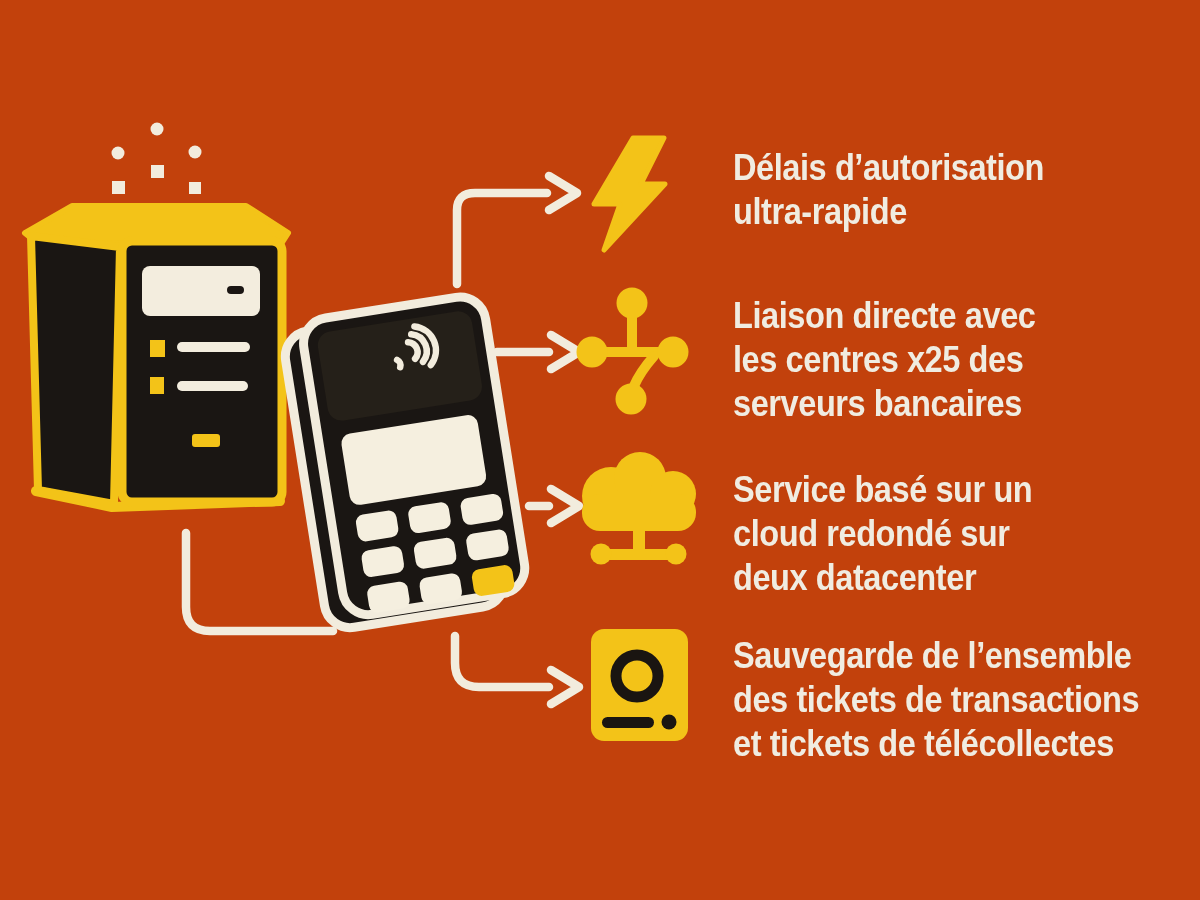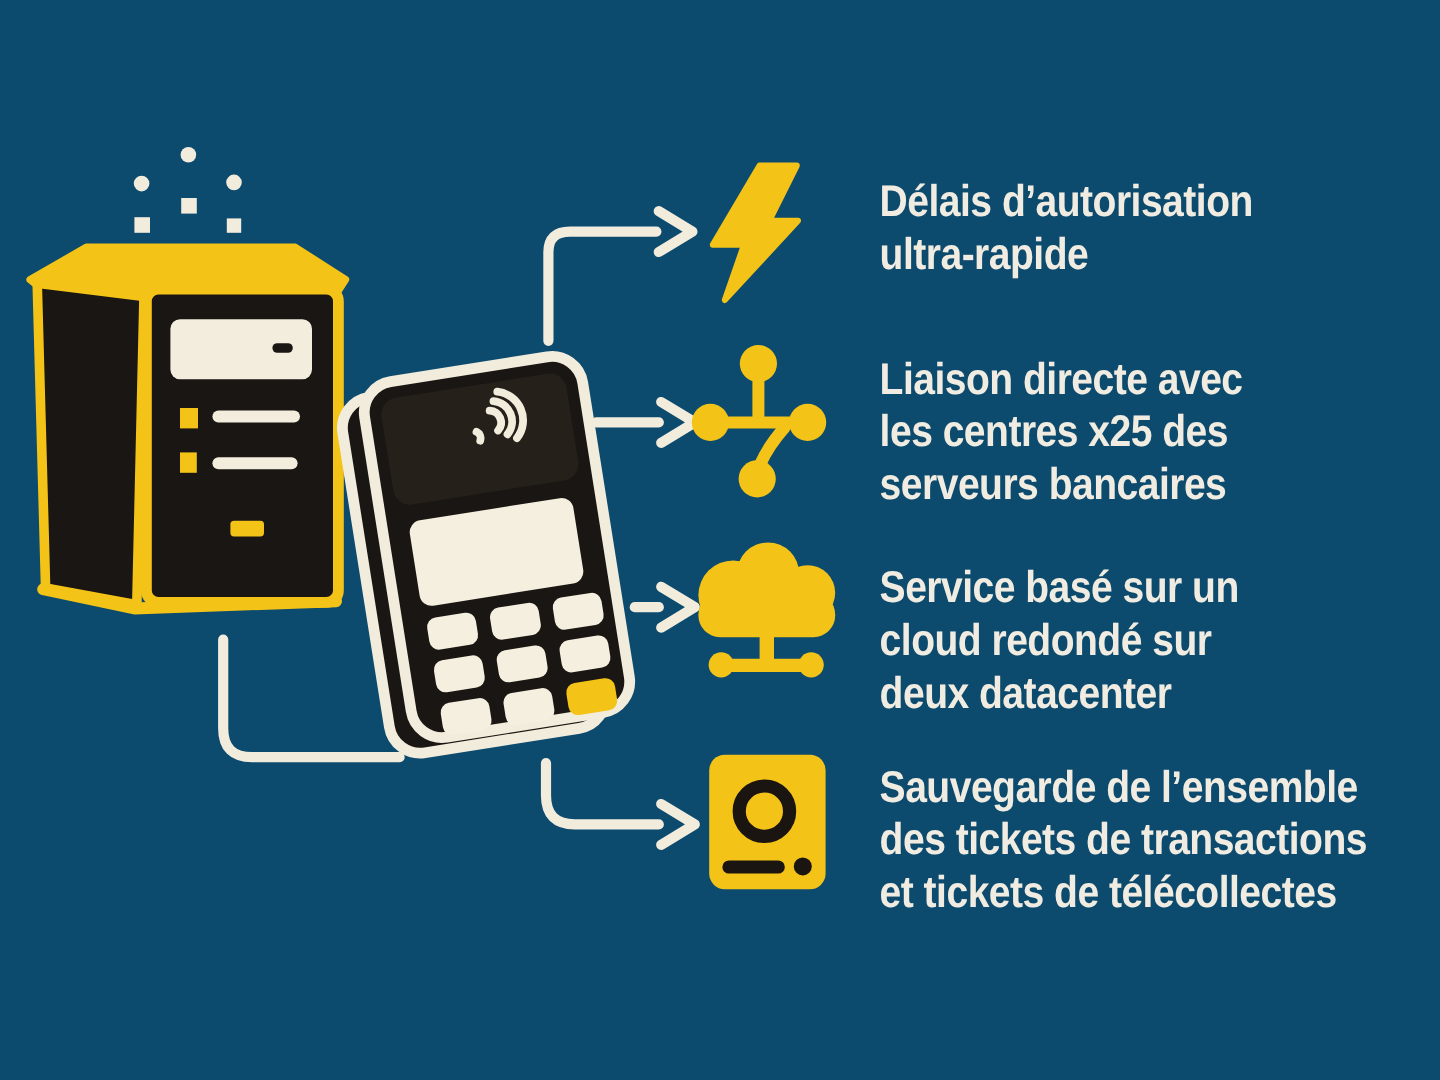--- a/index.html
+++ b/index.html
@@ -1,19 +1,19 @@
 <!DOCTYPE html>
 <html><head>
 <meta charset="utf-8">
 <style>
   html,body{margin:0;padding:0;background:#000;}
   .canvas{
     position:relative;
     width:1200px;height:900px;
-    background:#0c4a6e;
+    background:#c2410c;
     overflow:hidden;
     font-family:"Liberation Sans", sans-serif;
   }
   .canvas svg{position:absolute;left:0;top:0;}
   
   .ln{stroke:#F2ECDD;stroke-width:8.5;fill:none;stroke-linecap:round;stroke-linejoin:round;}
   .yln{stroke:#F3C318;fill:none;stroke-linecap:round;stroke-linejoin:round;}
   .feature{
     position:absolute;left:733px;
     transform:scaleX(0.88);

